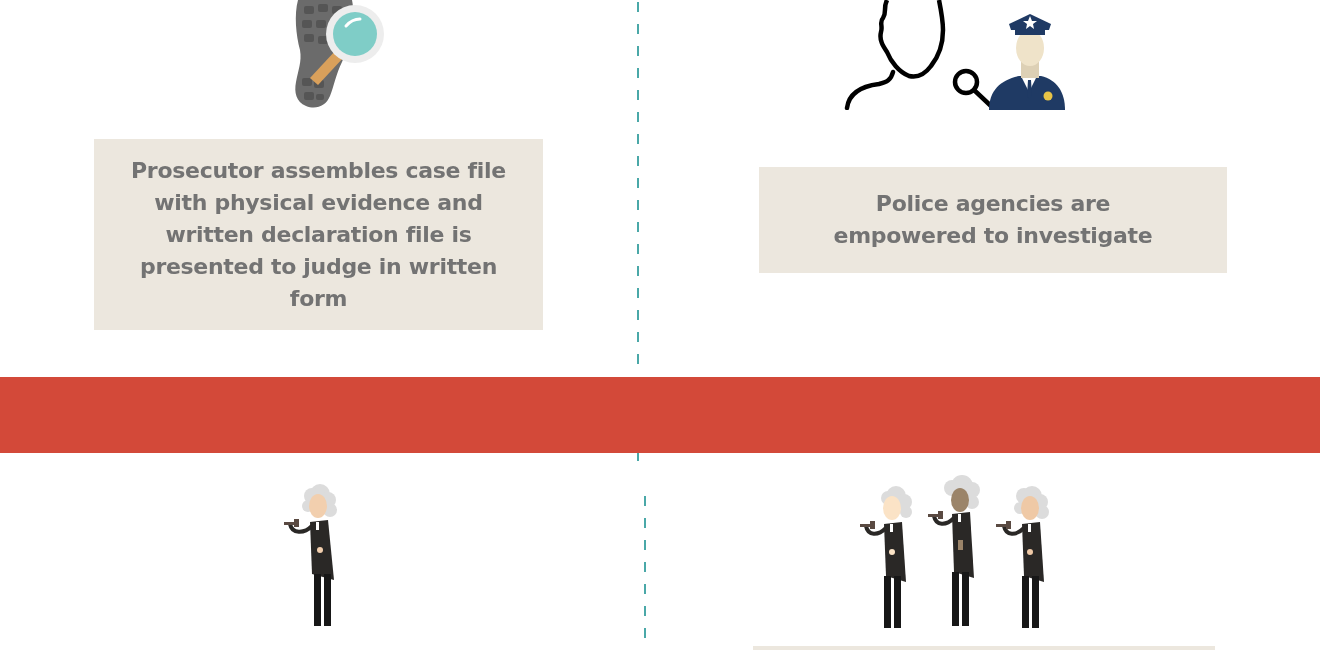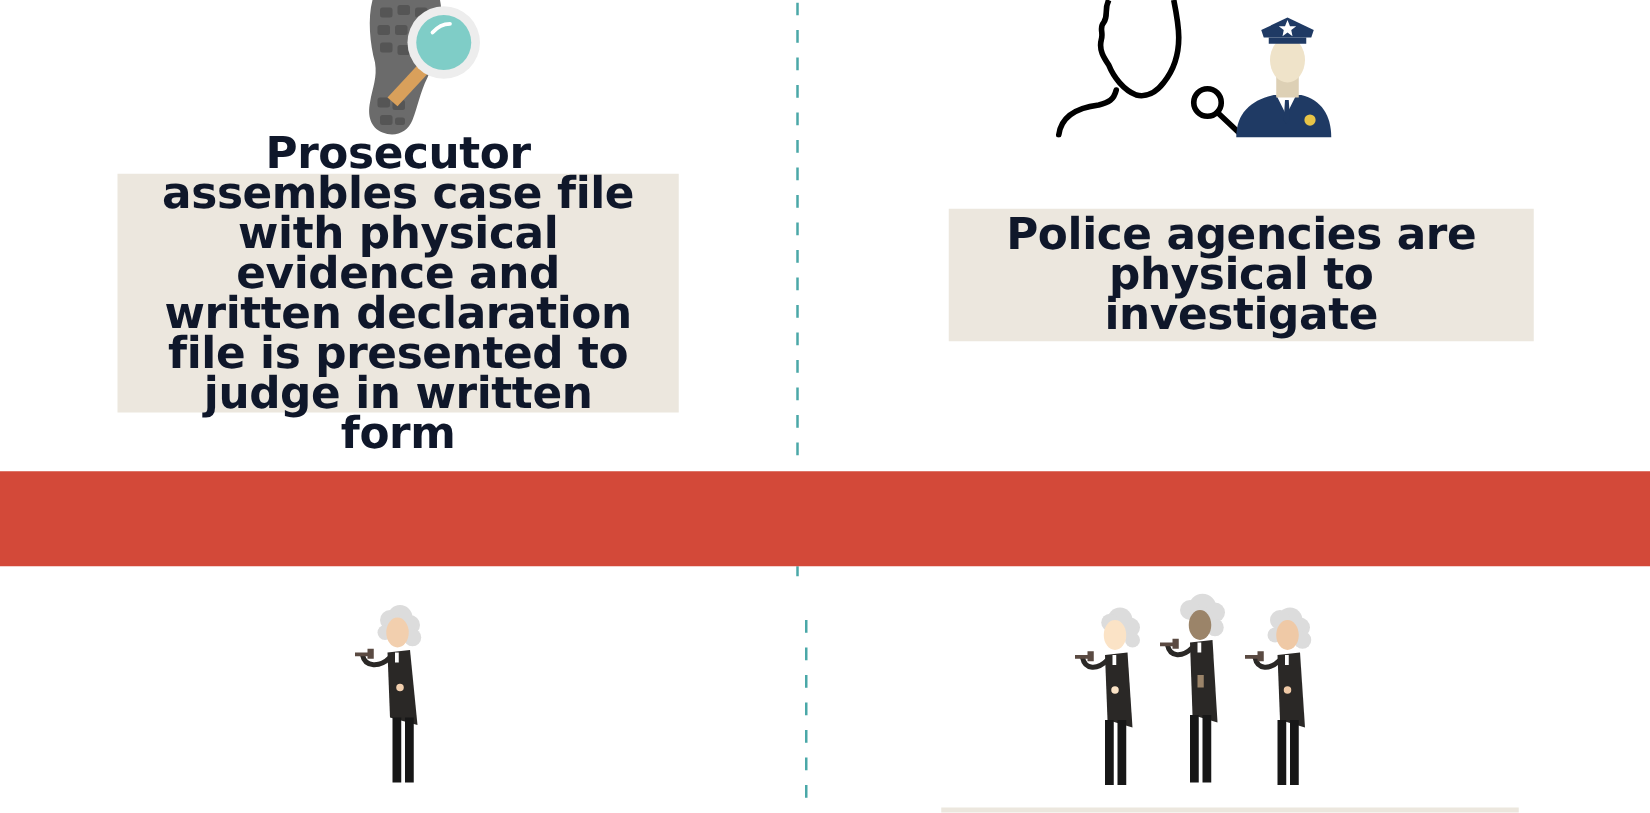--- a/index.html
+++ b/index.html
@@ -10,22 +10,22 @@
   }
   .abs { position: absolute; }
   .dash-v {
     position: absolute; width: 2px;
     background-image: linear-gradient(to bottom, #4aa8a8 0 10px, transparent 10px 22px);
     background-size: 2px 22px;
   }
   .caption-box {
     position: absolute; background: #ece7de;
     display: flex; align-items: center; justify-content: center;
-    text-align: center; color: #0f172a;
-    font-weight: bold; font-size: 35px; line-height: 32px; letter-spacing: -0.3px;
+    text-align: center; color: #737373;
+    font-weight: bold; font-size: 22px; line-height: 32px; letter-spacing: -0.3px;
     box-sizing: border-box;
   }
   .band { position: absolute; left: 0; width: 1320px; top: 377px; height: 76px; background: #d34939; }
 </style>
 </head>
 <body>
 
 <div class="dash-v" style="left:637px; top:2px; height:372px;"></div>
 <div class="dash-v" style="left:637px; top:453px; height:8px;"></div>
 <div class="dash-v" style="left:644px; top:496px; height:150px;"></div>
@@ -77,21 +77,21 @@
     <path d="M166 24 L187 14 L208 24 L206 30 L168 30 Z" fill="#1f3a64"></path>
     <rect x="172" y="30" width="30" height="5" fill="#1f3a64"></rect>
     <polygon points="187,16 189,21 194,21 190,24 191,29 187,26 183,29 184,24 180,21 185,21" fill="#fff"></polygon>
   </svg>
 </div>
 
 <div class="caption-box" style="left:94px; top:139px; width:449px; height:191px;">
   <span style="display:block; width:400px;">Prosecutor assembles case file with physical evidence and written declaration file is presented to judge in written form</span>
 </div>
 <div class="caption-box" style="left:759px; top:167px; width:468px; height:106px;">
-  <span style="display:block; width:380px;">Police agencies are physical to investigate</span>
+  <span style="display:block; width:380px;">Police agencies are empowered to investigate</span>
 </div>
 
 <div class="band"></div>
 
 <div class="abs" style="left:282px; top:482px; width:62px; height:146px;" title="single-judge-with-gavel-icon">
   <svg width="62" height="146" viewBox="0 0 62 146">
     <g>
 
       <circle cx="38" cy="12" r="10" fill="#dcdcdc"></circle>
         <circle cx="30" cy="14" r="8" fill="#dcdcdc"></circle>

